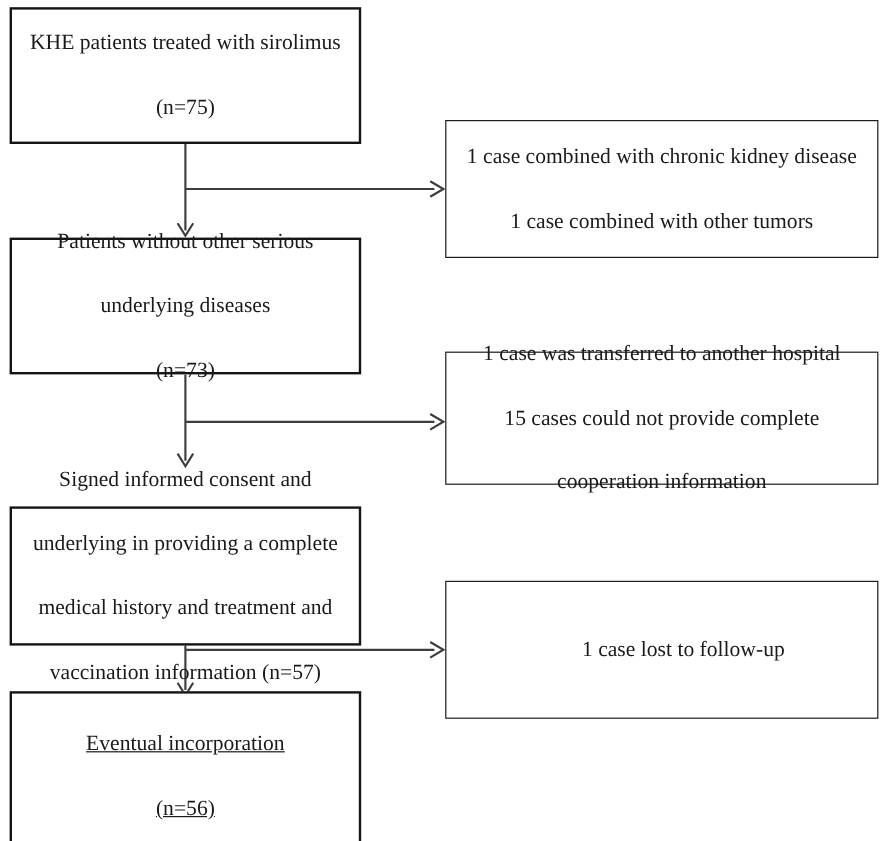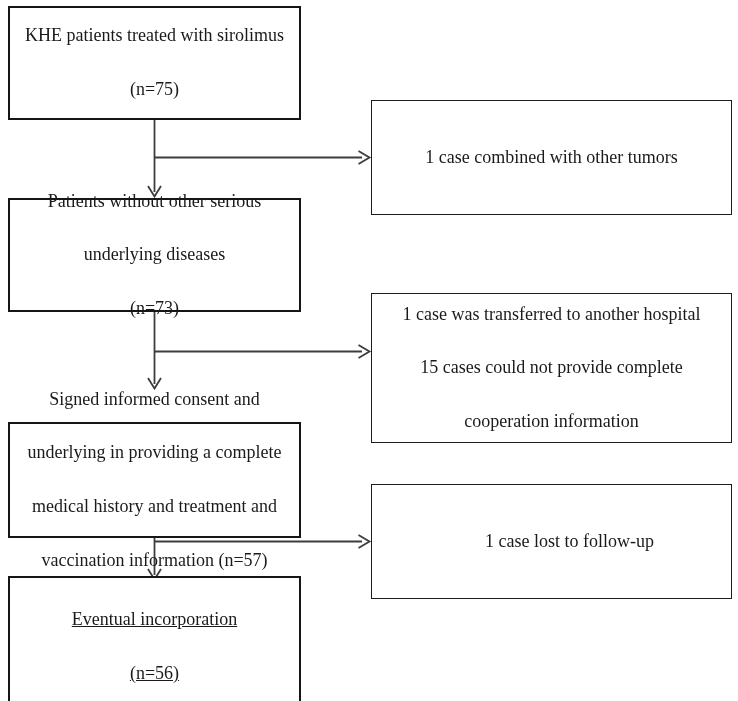--- a/index.html
+++ b/index.html
@@ -37,21 +37,21 @@
     line-height: 1.42;
     gap: 28px;
   }
   .box.main  { border: 2.5px solid #151515; left: 8px;   width: 293px; }
   .box.excl  { border: 1.7px solid #1c1c1c; left: 371px; width: 361px; }
   #box-khe      { top: 6px;   height: 114px; }
   #box-serious  { top: 198px; height: 114px; }
   #box-consent  { top: 390px; height: 116px; margin-top: 32px; }
   #box-eventual { top: 576px; height: 142px; text-decoration: underline; }
   #excl-kidney   { top: 100px; height: 115px; }
-  #excl-transfer { top: 293px; height: 150px; }
+  #excl-transfer { top: 293px; height: 111px; }
   #excl-followup { top: 484px; height: 115px; padding-left: 36px; }
   .line { white-space: nowrap; }
 </style>
 </head>
 <body>
 
 <div class="canvas">
 
   <svg class="connectors" viewBox="0 0 738 701" xmlns="http://www.w3.org/2000/svg" fill="none" stroke="#3d3d3d" stroke-width="1.8">
 
@@ -91,20 +91,21 @@
     <div class="line">medical history and treatment and</div>
     <div class="line">vaccination information (n=57)</div>
   </div>
 
   <div class="box main" id="box-eventual">
     <div class="line">Eventual incorporation</div>
     <div class="line">(n=56)</div>
   </div>
 
   <div class="box excl" id="excl-kidney">
+    <div class="line">1 case combined with chronic kidney disease</div>
     <div class="line">1 case combined with other tumors</div>
   </div>
 
   <div class="box excl" id="excl-transfer">
     <div class="line">1 case was transferred to another hospital</div>
     <div class="line">15 cases could not provide complete</div>
     <div class="line">cooperation information</div>
   </div>
 
   <div class="box excl" id="excl-followup">

